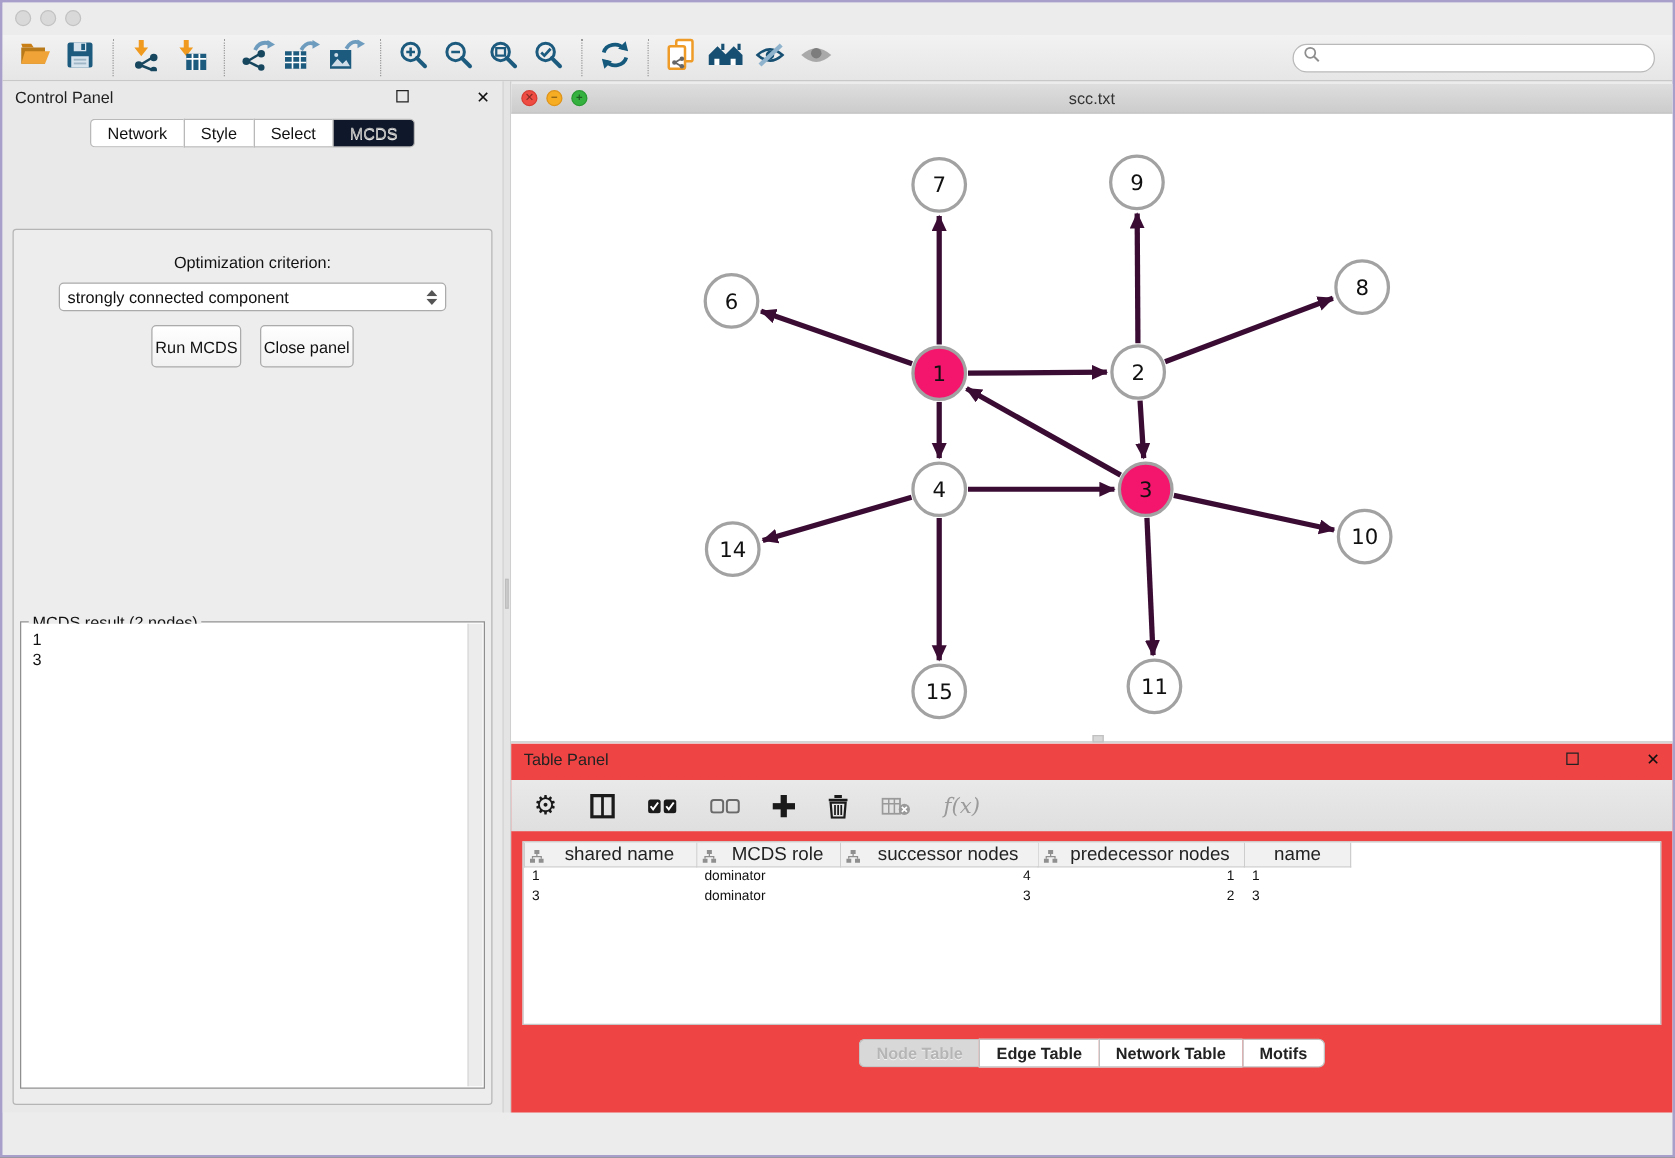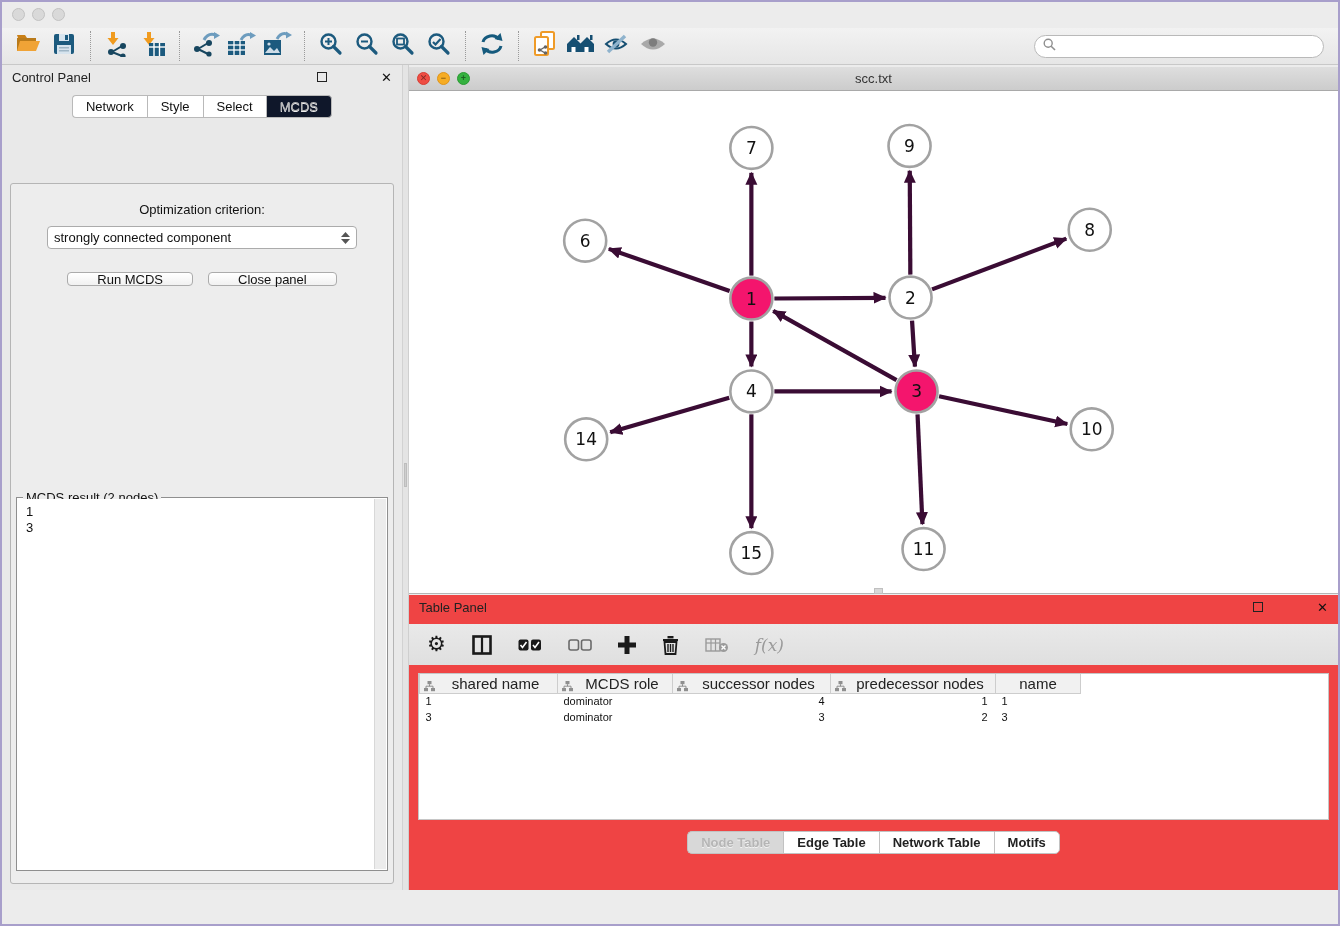--- a/index.html
+++ b/index.html
@@ -32,24 +32,24 @@
   .panel-head .spacer{flex:1;}
   .float-icon{width:10px;height:10px;border:1.6px solid #222;margin-right:10px;}
   .close-icon{font-size:13px;font-weight:bold;color:#111;line-height:1;}
   .cp-tabs{display:flex;justify-content:center;position:relative;z-index:2;margin-top:6px;}
   .cp-tab{font-size:13px;padding:3px 13px;background:#fff;border:1px solid #b9b9b9;border-right:none;color:#111;}
   .cp-tab:first-child{border-radius:4px 0 0 4px;}
   .cp-tab:last-child{border-radius:0 4px 4px 0;border-right:1px solid #b9b9b9;}
   .cp-tab.selected{background:#0f172a;color:#b2b2b2;text-shadow:0 1px 0 #eee;}
   .cp-body{position:absolute;left:8px;right:8px;top:118px;bottom:6px;background:#ededed;border:1px solid #b5b5b5;border-radius:3px;display:flex;flex-direction:column;}
   .opt-label{text-align:center;font-size:13px;color:#111;margin-top:18px;}
-  .dropdown{margin:9px auto 12px;width:310px;height:23px;background:#fff;border:1px solid #ababab;border-radius:4px;display:flex;align-items:center;padding:0 6px;font-size:13px;color:#111;}
+  .dropdown{margin:9px auto 0;width:310px;height:23px;background:#fff;border:1px solid #ababab;border-radius:4px;display:flex;align-items:center;padding:0 6px;font-size:13px;color:#111;}
   .dropdown .dd-label{flex:1;}
   .btn-row{display:flex;justify-content:center;gap:15px;margin-top:11px;}
-  .mac-btn{height:14px;padding:0 29px;background:linear-gradient(#ffffff,#f1f1f1);border:1px solid #ababab;border-radius:4px;font-size:13px;color:#111;display:flex;align-items:center;}
+  .mac-btn{height:34px;padding:0 2px;background:linear-gradient(#ffffff,#f1f1f1);border:1px solid #ababab;border-radius:4px;font-size:13px;color:#111;display:flex;align-items:center;}
   .cp-flex{flex:1;}
   .result-fieldset{margin:0 5px 12px 5px;height:374px;border:1px solid #8f8f8f;background:#fff;position:relative;}
   .result-legend{position:absolute;top:-8px;left:6px;background:#ededed;padding:0 3px;font-size:13px;color:#111;}
   .result-inner{position:absolute;inset:1px;background:#fff;}
   .result-text{padding:5px 8px;font-size:13px;color:#111;white-space:pre-line;line-height:16px;}
   .result-scroll{position:absolute;top:0;right:0;bottom:0;width:12px;background:#ececec;border-left:1px solid #d8d8d8;}
 
   
   .net-window{height:527px;background:#fff;border-bottom:1px solid #b5b5b5;position:relative;flex:none;margin-top:2px;}
   .net-titlebar{height:24px;background:linear-gradient(#dedede,#cccccc);border-bottom:1px solid #a9a9a9;position:relative;display:flex;align-items:center;justify-content:center;}

